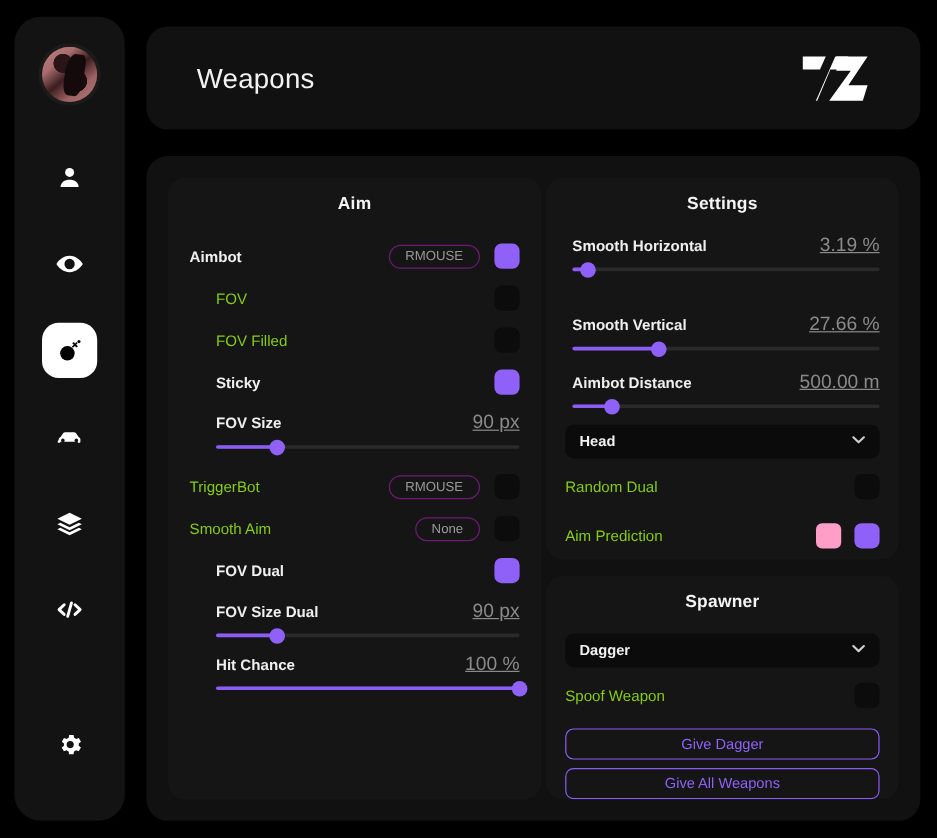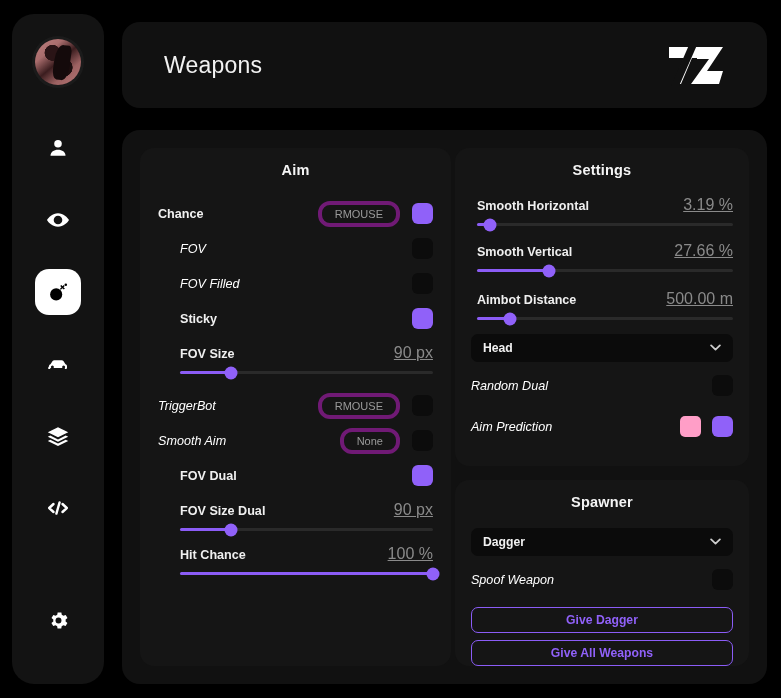--- a/index.html
+++ b/index.html
@@ -96,25 +96,25 @@
     height: 35px;
     margin-bottom: 0px;
   }
   .row-label {
     flex: 1;
     font-size: 12.6px;
     color: #f0f0f0;
     font-weight: 700;
     white-space: nowrap;
   }
-  .row-label.off { color: #ffffff; font-weight: 400; font-style: italic; }
+  .row-label.off { color: #84cc16; font-weight: 400; }
   .indent-1 { padding-left: 22px; }
 
   .keybind {
-    border: 4px solid #701a75;
+    border: 1px solid #701a75;
     border-radius: 12px;
     color: #9a9a9a;
     font-size: 11px;
     padding: 3px 13px;
     margin-right: 12px;
     white-space: nowrap;
     background: transparent;
   }
 
   .toggle {
@@ -155,21 +155,21 @@
     display: flex; align-items: center; justify-content: space-between;
     padding: 0 12px; margin: 14px 0 6px 0; cursor: pointer;
   }
   .select-val { color: #f2f2f2; font-size: 12.2px; font-weight: 700; }
   .chev { color: #cfcfcf; font-size: 10px; line-height: 1; }
 
   
   .btn {
     height: 26px; border: 1px solid #8b5cf6; border-radius: 7px;
     display: flex; align-items: center; justify-content: center;
-    color: #9061f9; font-size: 12.2px; font-weight: 700;
+    color: #9061f9; font-size: 12.2px; font-weight: 400;
     margin-top: 10px; cursor: pointer; background: transparent;
   }
 </style>
 </head>
 <body>
 
 <div class="app">
 
   <div class="sidebar">
     <div class="avatar"></div>
@@ -258,21 +258,21 @@
   </div>
 
   <div class="main">
 
     <div class="col-left">
       <div class="card card-aim">
 
         <div class="card-title">Aim</div>
 
         <div class="row">
-          <div class="row-label">Chance</div>
+          <div class="row-label">Aimbot</div>
           <div class="keybind">RMOUSE</div>
           <div class="toggle on"></div>
         </div>
 
         <div class="row">
           <div class="row-label off indent-1">FOV</div>
           <div class="toggle"></div>
         </div>
 
         <div class="row">
@@ -351,21 +351,21 @@
           <div class="slider-head">
             <span class="slider-name">Smooth Horizontal</span>
             <span class="slider-val">3.19 %</span>
           </div>
           <div class="track">
             <div class="fill" style="width: 5%;"></div>
             <div class="knob" style="left: 5%;"></div>
           </div>
         </div>
 
-        <div class="slider-block nopad" style="margin-top:16px">
+        <div class="slider-block nopad" style="margin-top:36px">
           <div class="slider-head">
             <span class="slider-name">Smooth Vertical</span>
             <span class="slider-val">27.66 %</span>
           </div>
           <div class="track">
             <div class="fill" style="width: 28%;"></div>
             <div class="knob" style="left: 28%;"></div>
           </div>
         </div>
 

